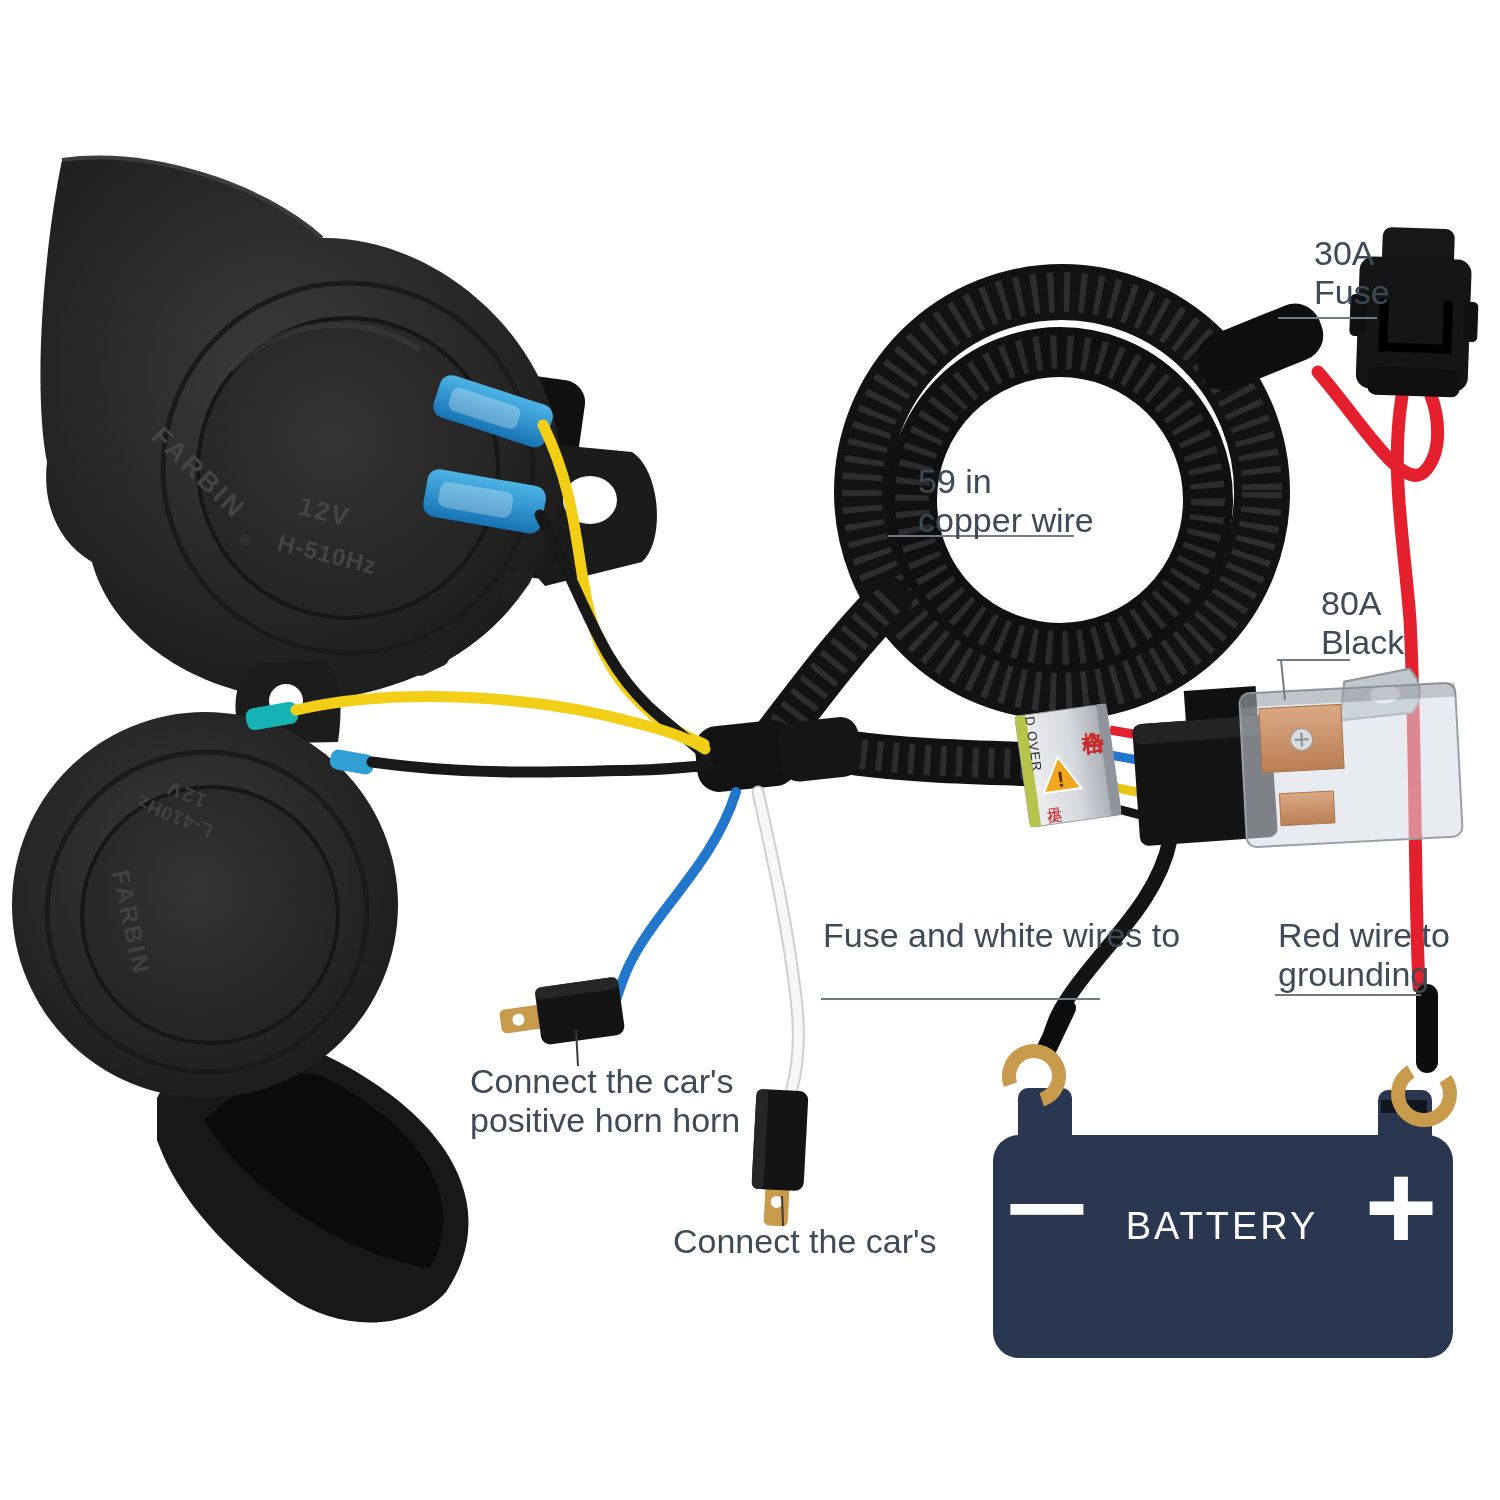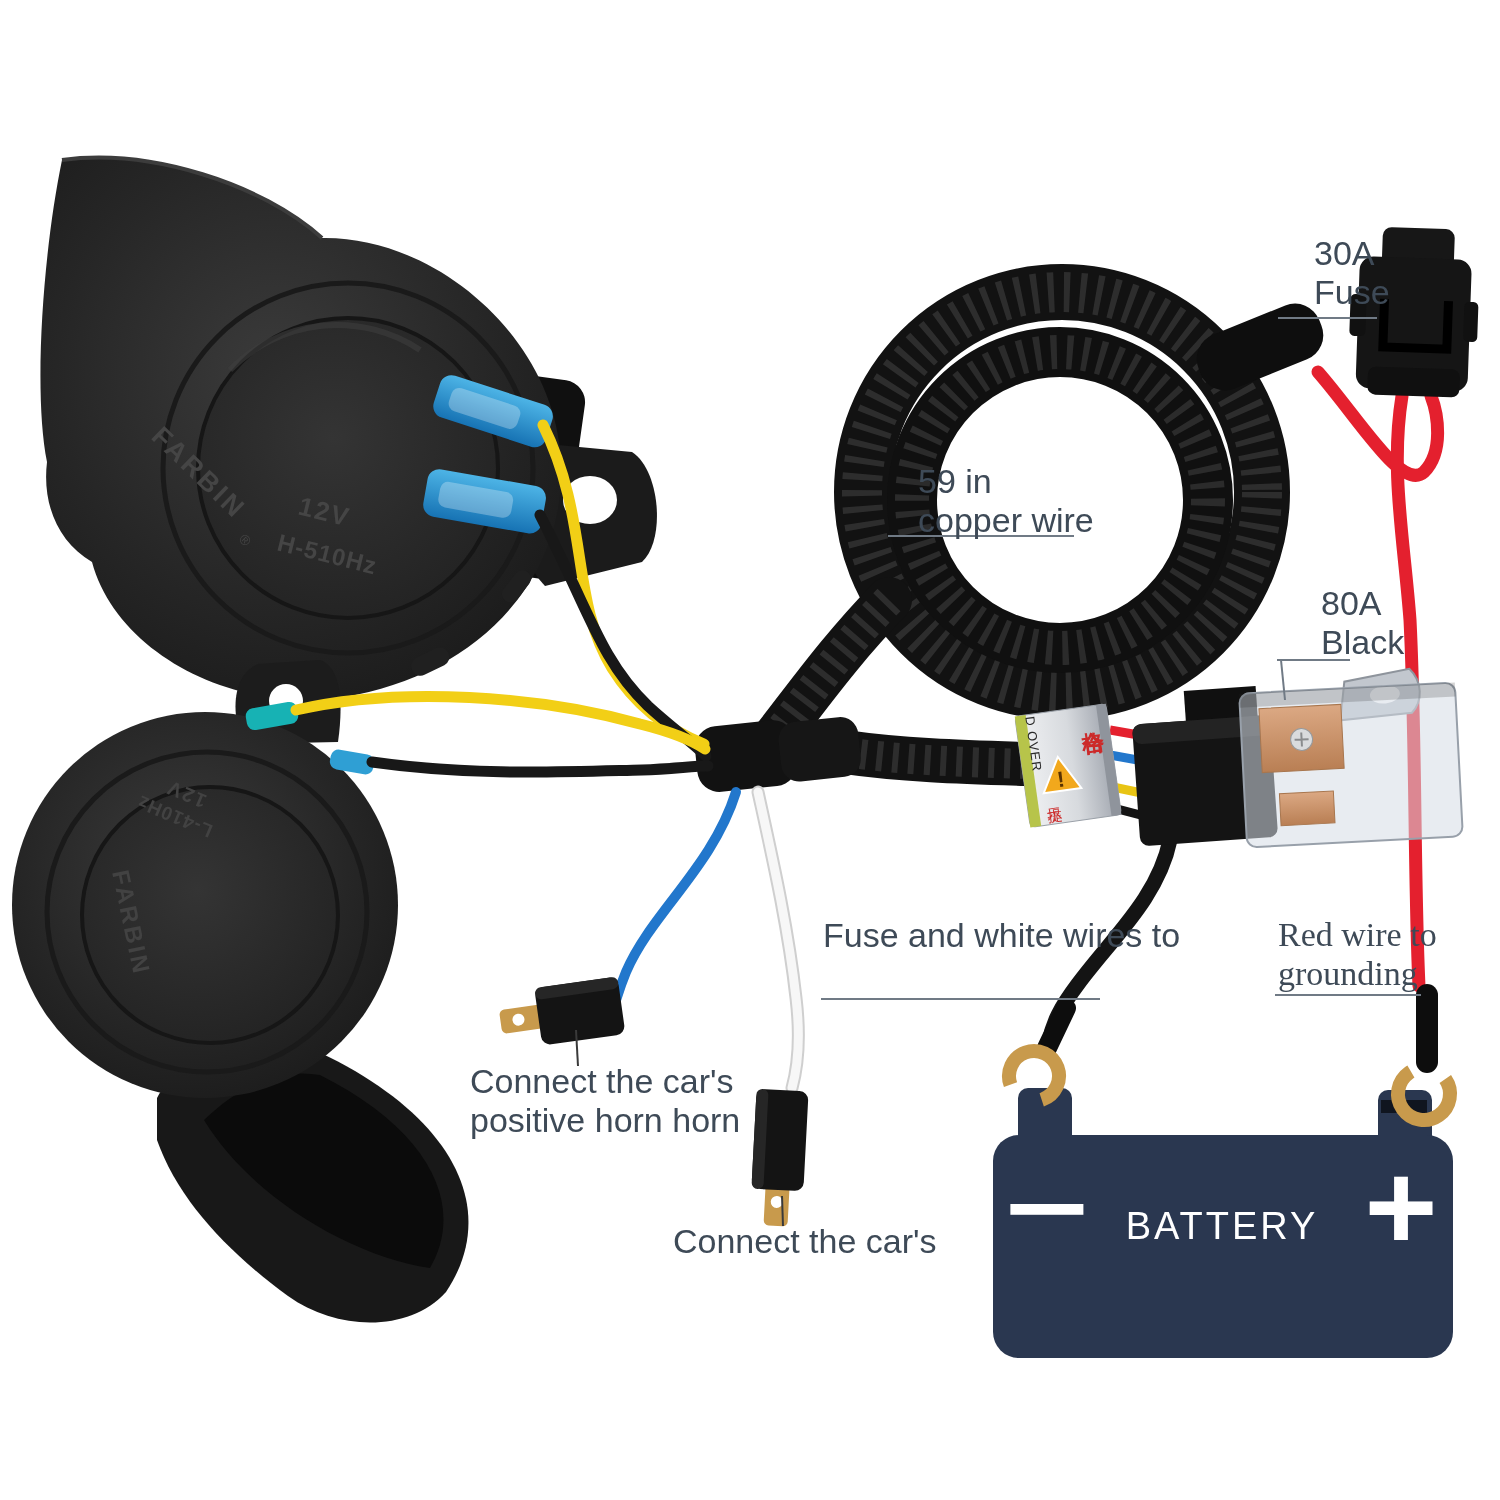--- a/index.html
+++ b/index.html
@@ -233,21 +233,21 @@
 
 <div class="lbl" style="left:1321px;top:584px;">
   <span>80A</span>
   <span class="l2">Black</span>
 </div>
 
 <div class="lbl" style="left:823px;top:916px;">
   <span>Fuse and white wires to</span>
 </div>
 
-<div class="lbl" style="left:1278px;top:916px;font-family:Liberation Serif, serif;">
+<div class="lbl" style="left:1278px;top:916px;">
   <span>Red wire to</span>
   <span class="l2">grounding</span>
 </div>
 
 <div class="lbl" style="left:470px;top:1062px;">
   <span>Connect the car's</span>
   <span class="l2">positive horn horn</span>
 </div>
 
 <div class="lbl" style="left:673px;top:1222px;">

